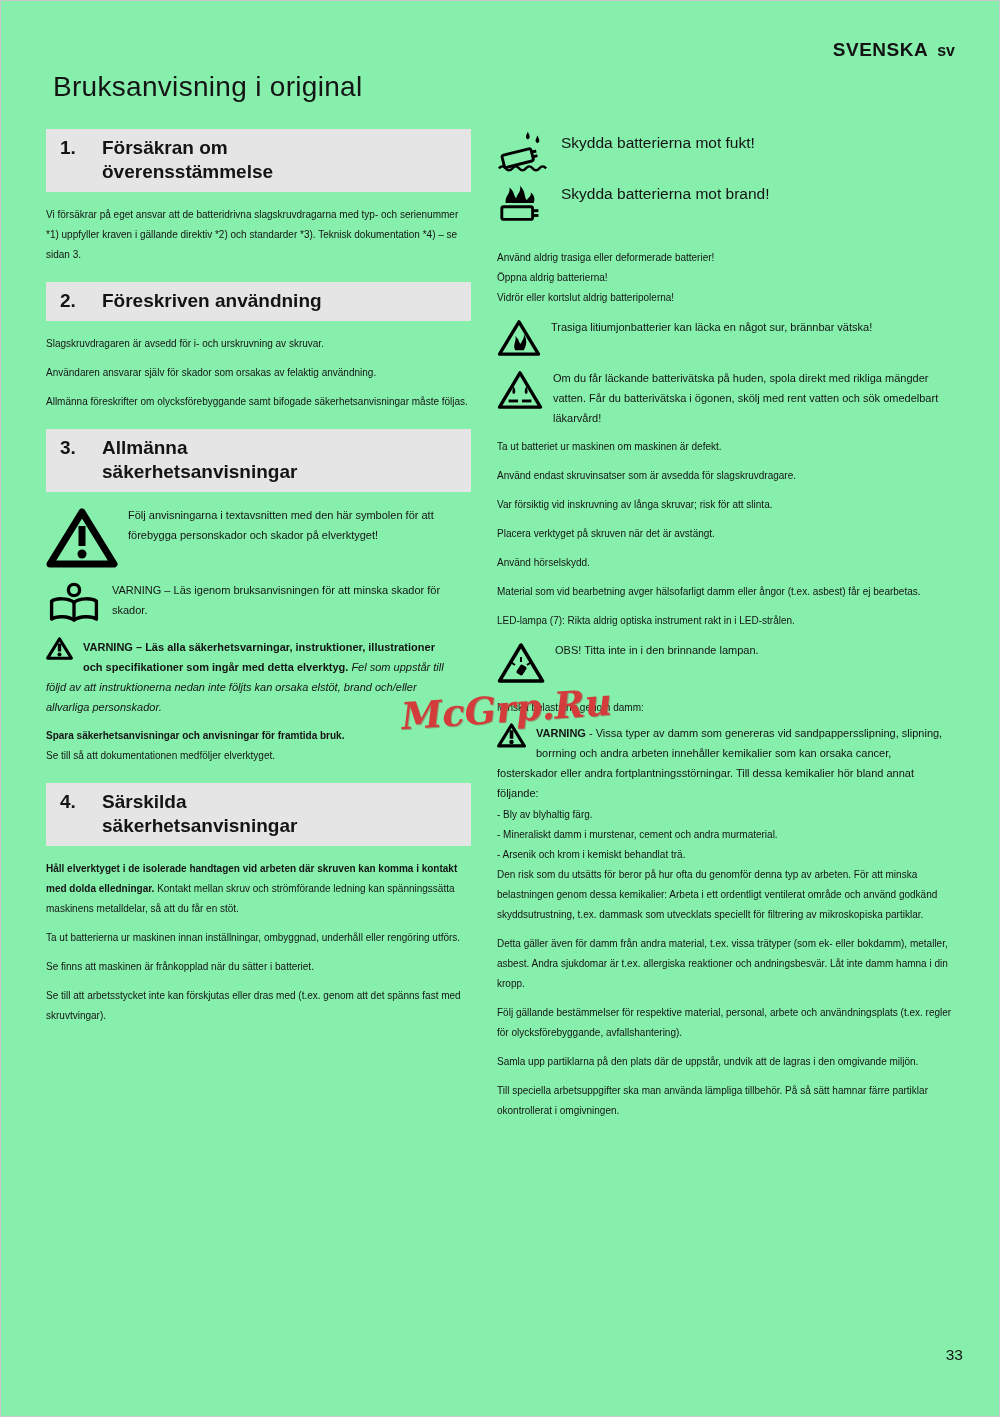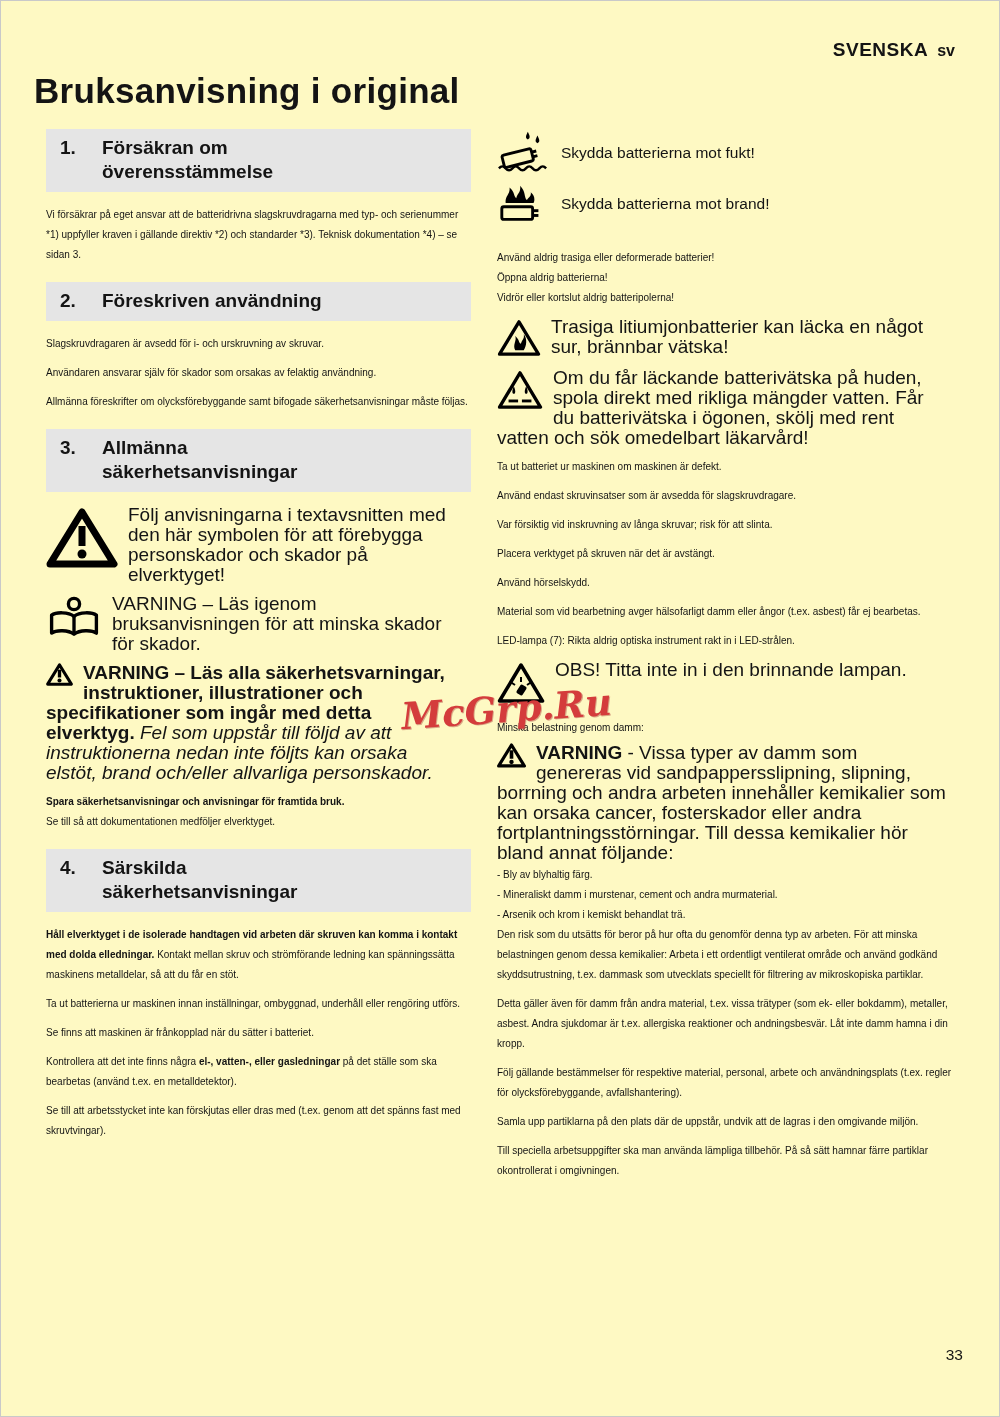--- a/index.html
+++ b/index.html
@@ -1,49 +1,49 @@
 <!DOCTYPE html>
 <html><head>
 <meta charset="utf-8">
 <style>
   * { margin:0; padding:0; box-sizing:border-box; }
   html,body { background:#ffffff; }
   .page {
-    position:relative; width:1000px; height:1417px; background:#fef9c3;
+    position:relative; width:1000px; height:1417px; background:#86efac;
     font-family:"Liberation Sans","DejaVu Sans",sans-serif; color:#141414;
     border:1px solid #c9c9c9; overflow:hidden;
   }
   .header { position:absolute; top:38px; right:44px; }
   .lang { font-size:19px; font-weight:bold; letter-spacing:0.5px; }
   .lang-code { font-size:16px; font-weight:bold; margin-left:9px; }
-  .doc-title { position:absolute; top:70px; left:33px; font-size:35px; font-weight:bold; letter-spacing:0.3px; }
+  .doc-title { position:absolute; top:70px; left:52px; font-size:28px; font-weight:normal; letter-spacing:0.3px; }
   .columns { position:absolute; top:128px; left:45px; width:916px; display:flex; }
   .col-left { width:425px; }
   .col-right { width:465px; margin-left:26px; }
 
   .para { font-size:10px; line-height:20px; margin:0 0 9px 0; }
   .bold { font-weight:bold; }
   .italic { font-style:italic; }
   .block { display:block; }
   .prelines { white-space:pre-line;margin-top:24px; }
 
   .sec-head {
     background:#e5e5e5; display:flex; padding:7px 8px 8px 14px;
     font-weight:bold; font-size:19px; line-height:24px; margin:0 0 13px 0;
   }
   .sec-head.gap { margin-top:17px; }
   .sec-num { width:42px; flex:none; }
   .sec-title { white-space:pre-line; }
 
-  .icon-para { overflow:hidden; font-size:19px; line-height:20px; margin:0 16px 9px 0; }
+  .icon-para { overflow:hidden; font-size:11px; line-height:20px; margin:0 16px 9px 0; }
   .icon-para.tight { margin-bottom:2px; }
   .icon-left { float:left; margin:2px 10px 2px 0; }
   .icon-left.nudge { margin-top:0; }
 
-  .icon-row { display:flex; align-items:center; margin:0 0 7px 0; }
+  .icon-row { display:flex; align-items:flex-start; margin:0 0 7px 0; }
   .icon-row .row-icon { flex:none; margin-right:12px; }
   .icon-row .row-text { font-size:15.5px; line-height:20px; margin-top:4px; }
 
   .dash { padding-left:13px; text-indent:-13px; margin-bottom:0; }
   .dust-heading { font-weight:normal; margin-top:12px; margin-bottom:5px; }
 
   .watermark {
     position:absolute; left:400px; top:686px; z-index:5;
     font-family:"DejaVu Serif","Liberation Serif",serif;
     font-size:37px; font-weight:bold; font-style:italic;
@@ -129,23 +129,20 @@
         <span class="sec-num">4.</span>
         <span class="sec-title">Särskilda
 säkerhetsanvisningar</span>
       </div>
 
       <p class="para">
         <span class="bold">Håll elverktyget i de isolerade handtagen vid arbeten där skruven kan komma i kontakt med dolda elledningar.</span><span> Kontakt mellan skruv och strömförande ledning kan spänningssätta maskinens metalldelar, så att du får en stöt.</span>
       </p>
       <p class="para">Ta ut batterierna ur maskinen innan inställningar, ombyggnad, underhåll eller rengöring utförs.</p>
       <p class="para">Se finns att maskinen är frånkopplad när du sätter i batteriet.</p>
-      <p class="para">
-        <span>Kontrollera att det inte finns några </span><span class="bold">el-, vatten-, eller gasledningar</span><span> på det ställe som ska bearbetas (använd t.ex. en metalldetektor).</span>
-      </p>
       <p class="para">Se till att arbetsstycket inte kan förskjutas eller dras med (t.ex. genom att det spänns fast med skruvtvingar).</p>
 
     </section>
 
     <section class="col-right">
 
       <div class="icon-row">
         <span class="row-icon">
           <svg width="52" height="44" viewBox="0 0 108 88">
             <g transform="rotate(-14 50 58)">

